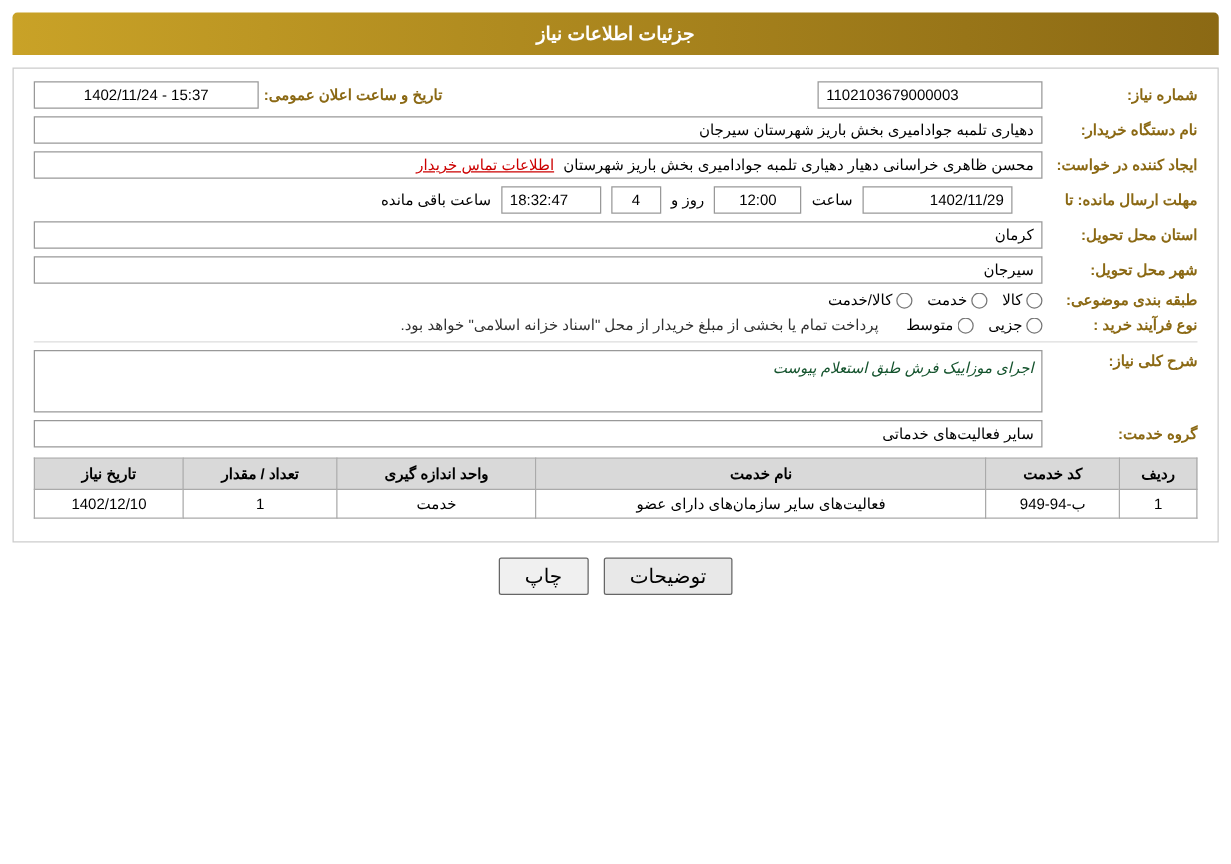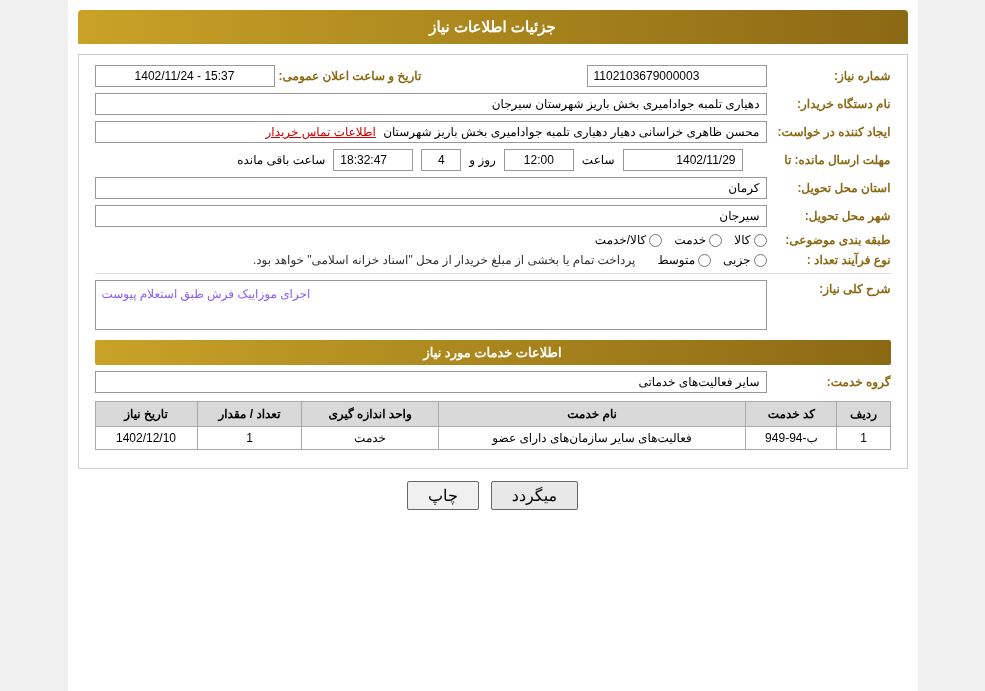--- a/index.html
+++ b/index.html
@@ -3,21 +3,21 @@
   <meta charset="utf-8">
   <style>
     * { box-sizing: border-box; margin: 0; padding: 0; }
     body {
       font-family: Tahoma, Arial, sans-serif;
       font-size: 12px;
       background: #f0f0f0;
       direction: rtl;
     }
     .page-wrapper {
-      width: 850px;
+      width: 985px;
       min-height: 691px;
       background: #fff;
       margin: 0 auto;
       padding: 10px;
     }
     .header-bar {
       background: linear-gradient(to left, #8b6914, #c9a227);
       color: #fff;
       text-align: center;
       padding: 8px 16px;
@@ -96,24 +96,25 @@
       font-size: 13px;
       font-weight: bold;
       margin: 10px 0 6px 0;
       border-radius: 2px;
     }
     .desc-box {
       border: 1px solid #999;
       background: #fff;
       padding: 6px;
       min-height: 50px;
-      text-align: left;
+      text-align: right;
       direction: rtl;
-      color: #8b5cf6;
+      color: #14532d;
       flex: 1;
+      font-style: italic;
     }
     .group-row {
       display: flex;
       align-items: flex-start;
       margin-bottom: 6px;
       gap: 4px;
     }
     .table-section {
       margin: 8px 0;
     }
@@ -240,21 +241,21 @@
           <span>خدمت</span>
         </div>
         <div class="radio-item">
           <input type="radio" name="category" style="">
           <span>کالا/خدمت</span>
         </div>
       </div>
     </div>
 
     <div class="form-row">
-      <span class="label">نوع فرآیند تعداد :</span>
+      <span class="label">نوع فرآیند خرید :</span>
       <div class="radio-group">
         <div class="radio-item">
           <input type="radio" name="purchase_type" style="">
           <span>جزیی</span>
         </div>
         <div class="radio-item">
           <input type="radio" name="purchase_type" style="">
           <span>متوسط</span>
         </div>
         <span style="color:#333;margin-right:10px;">پرداخت تمام یا بخشی از مبلغ خریدار از محل "اسناد خزانه اسلامی" خواهد بود.</span>
@@ -263,23 +264,20 @@
 
     <hr class="divider">
 
     <div class="group-row">
       <span class="label" style="min-width:120px;line-height:1.5;">شرح کلی نیاز:</span>
       <div class="desc-box">
         <span>اجرای موزاییک فرش طبق استعلام پیوست</span>
       </div>
     </div>
 
-    <div class="section-header">
-      <span>اطلاعات خدمات مورد نیاز</span>
-    </div>
 
     <div class="form-row">
       <span class="label">گروه خدمت:</span>
       <div class="field-box field-wide">سایر فعالیت‌های خدماتی</div>
     </div>
 
     <div class="table-section">
       <table>
         <thead>
           <tr>
@@ -301,16 +299,16 @@
     <td>1402/12/10</td>
   </tr>
           </tbody>
       </table>
     </div>
 
 
   </div>
 
   <div class="buttons-row">
-    <button class="btn btn-print">میگردد</button>
+    <button class="btn btn-print">توضیحات</button>
     <button class="btn">چاپ</button>
   </div>
 </div>
 
 </body></html>

